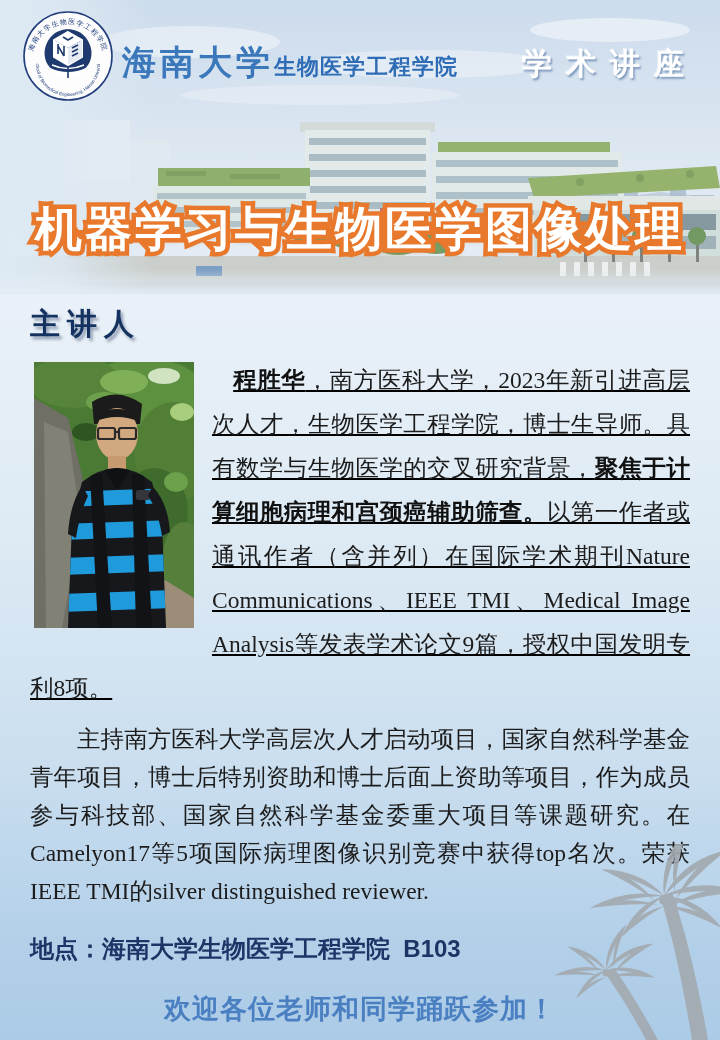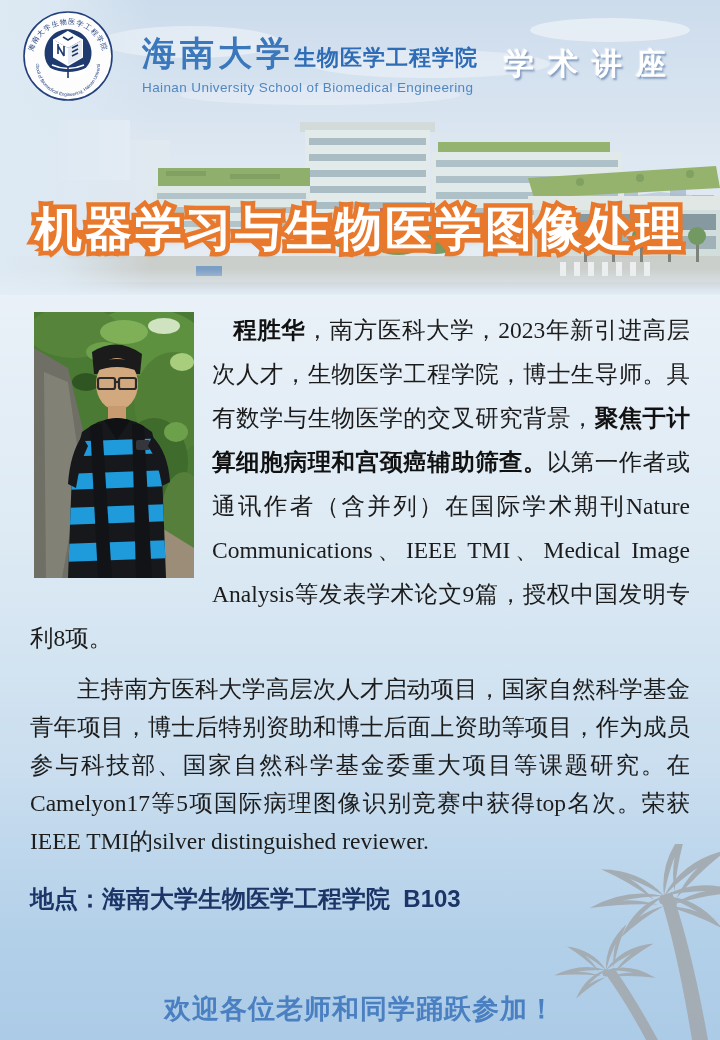--- a/index.html
+++ b/index.html
@@ -16,44 +16,44 @@
   .hero svg.campus { position:absolute; inset:0; display:block; }
   .fade-left { position:absolute; top:0; left:0; width:150px; height:295px;
     background:linear-gradient(90deg,#dde9f3 0%,rgba(221,233,243,.85) 40%,rgba(221,233,243,0) 100%); }
   .fade-bottom { position:absolute; left:0; bottom:0; width:720px; height:26px;
     background:linear-gradient(180deg,rgba(227,237,246,0) 0%,#e3edf6 100%); }
   .haze { position:absolute; inset:0; background:rgba(228,238,247,.16); }
 
   
   .header { position:absolute; top:10px; left:22px; display:flex; align-items:center; }
   .logo { width:92px; height:92px; flex:0 0 auto; }
-  .org { margin-left:28px; padding-top:14px; }
+  .org { margin-left:8px; padding-top:14px; }
   .org-line1 { display:flex; align-items:baseline; white-space:nowrap; }
   .org-script { font-family:"DejaVu Serif","Liberation Serif",serif; font-size:34px; color:#3a77bb; letter-spacing:4px; font-weight:600; }
   .org-bold { font-size:22px; font-weight:bold; color:#2e6db6; letter-spacing:1px; }
   .org-en { margin-top:3px; font-size:13.5px; color:#4f87c3; letter-spacing:.4px; }
 
-  .event-type { position:absolute; top:44px; right:40px;
+  .event-type { position:absolute; top:44px; right:22px;
     font-size:30px; font-weight:bold; color:#ffffff; letter-spacing:14px; white-space:nowrap;
     text-shadow:1.5px 1.5px 2px rgba(110,140,180,.85), -1px -1px 1px rgba(255,255,255,.5); }
 
   
   .hero-title-wrap { position:absolute; left:0; right:0; top:198px; text-align:center; }
   .stack { display:inline-grid; }
   .stack > span { grid-area:1/1; font-size:47px; font-weight:bold; letter-spacing:3px; white-space:nowrap; }
   .title-stroke { -webkit-text-stroke:9px #e8792c; color:#e8792c; text-shadow:0 3px 5px rgba(160,80,15,.35); }
   .title-fill { color:#ffffff; }
 
   
   .content { position:absolute; top:295px; left:0; width:720px; padding:0 30px; }
 
   .section-title { margin-top:9px; font-size:30px; font-weight:bold; color:#14325f;
     letter-spacing:7px; text-shadow:2.5px 3px 3px rgba(40,60,100,.45); }
 
-  .bio-block { margin-top:13px; overflow:hidden; }
+  .bio-block { margin-top:13px; overflow:hidden;text-decoration:underline; }
   .speaker-photo { float:left; width:160px; height:266px; margin:4px 18px 4px 4px; display:block; }
   .bio-text { font-family:"Liberation Serif","DejaVu Serif",serif; font-size:23.5px; color:#1c1c1c;
     line-height:44px; text-align:justify; text-indent:.9em; }
   .bio-text b { font-family:"Liberation Sans",sans-serif; font-weight:bold; color:#111; }
 
   .achievements { clear:both; margin-top:10px; font-family:"Liberation Serif","DejaVu Serif",serif;
     font-size:23.5px; color:#1c1c1c; line-height:38px; text-align:justify; text-indent:2em; }
 
   .details { margin-top:18px; }
   .detail-row { font-size:24px; font-weight:bold; color:#1b3566; line-height:41px; white-space:pre-wrap; }
@@ -210,36 +210,36 @@
 
         <path d="M28 58 Q46 66 64 58 L64 63 Q46 72 28 63 Z" fill="#ffffff"></path>
         <path d="M30 55 Q46 62 62 55" stroke="#ffffff" stroke-width="1.6" fill="none"></path>
         <rect x="45.2" y="56" width="1.6" height="12" fill="#1e3a6e"></rect>
       </svg>
       <div class="org">
         <div class="org-line1">
           <span class="org-script">海南大学</span>
           <span class="org-bold">生物医学工程学院</span>
         </div>
-        <div class="org-en">Hainan University School of Biomedical Engineering</div>
       </div>
     </header>
 
     <div class="event-type">学术讲座</div>
 
     <div class="hero-title-wrap">
       <span class="stack">
         <span class="title-stroke">机器学习与生物医学图像处理</span>
         <span class="title-fill">机器学习与生物医学图像处理</span>
       </span>
     </div>
   </div>
 
   <div class="content">
 
+    <h2 class="section-title">主讲人</h2>
 
     <div class="bio-block">
       <svg class="speaker-photo" viewBox="0 0 160 266" aria-hidden="true">
         <rect width="160" height="266" fill="#4a7a33"></rect>
         <g>
           <ellipse cx="110" cy="30" rx="60" ry="34" fill="#5d9140"></ellipse>
           <ellipse cx="40" cy="20" rx="46" ry="26" fill="#55843a"></ellipse>
           <ellipse cx="140" cy="90" rx="40" ry="50" fill="#527f36"></ellipse>
           <ellipse cx="90" cy="20" rx="24" ry="12" fill="#7fb058"></ellipse>
           <ellipse cx="130" cy="14" rx="16" ry="8" fill="#cfe3c0"></ellipse>

